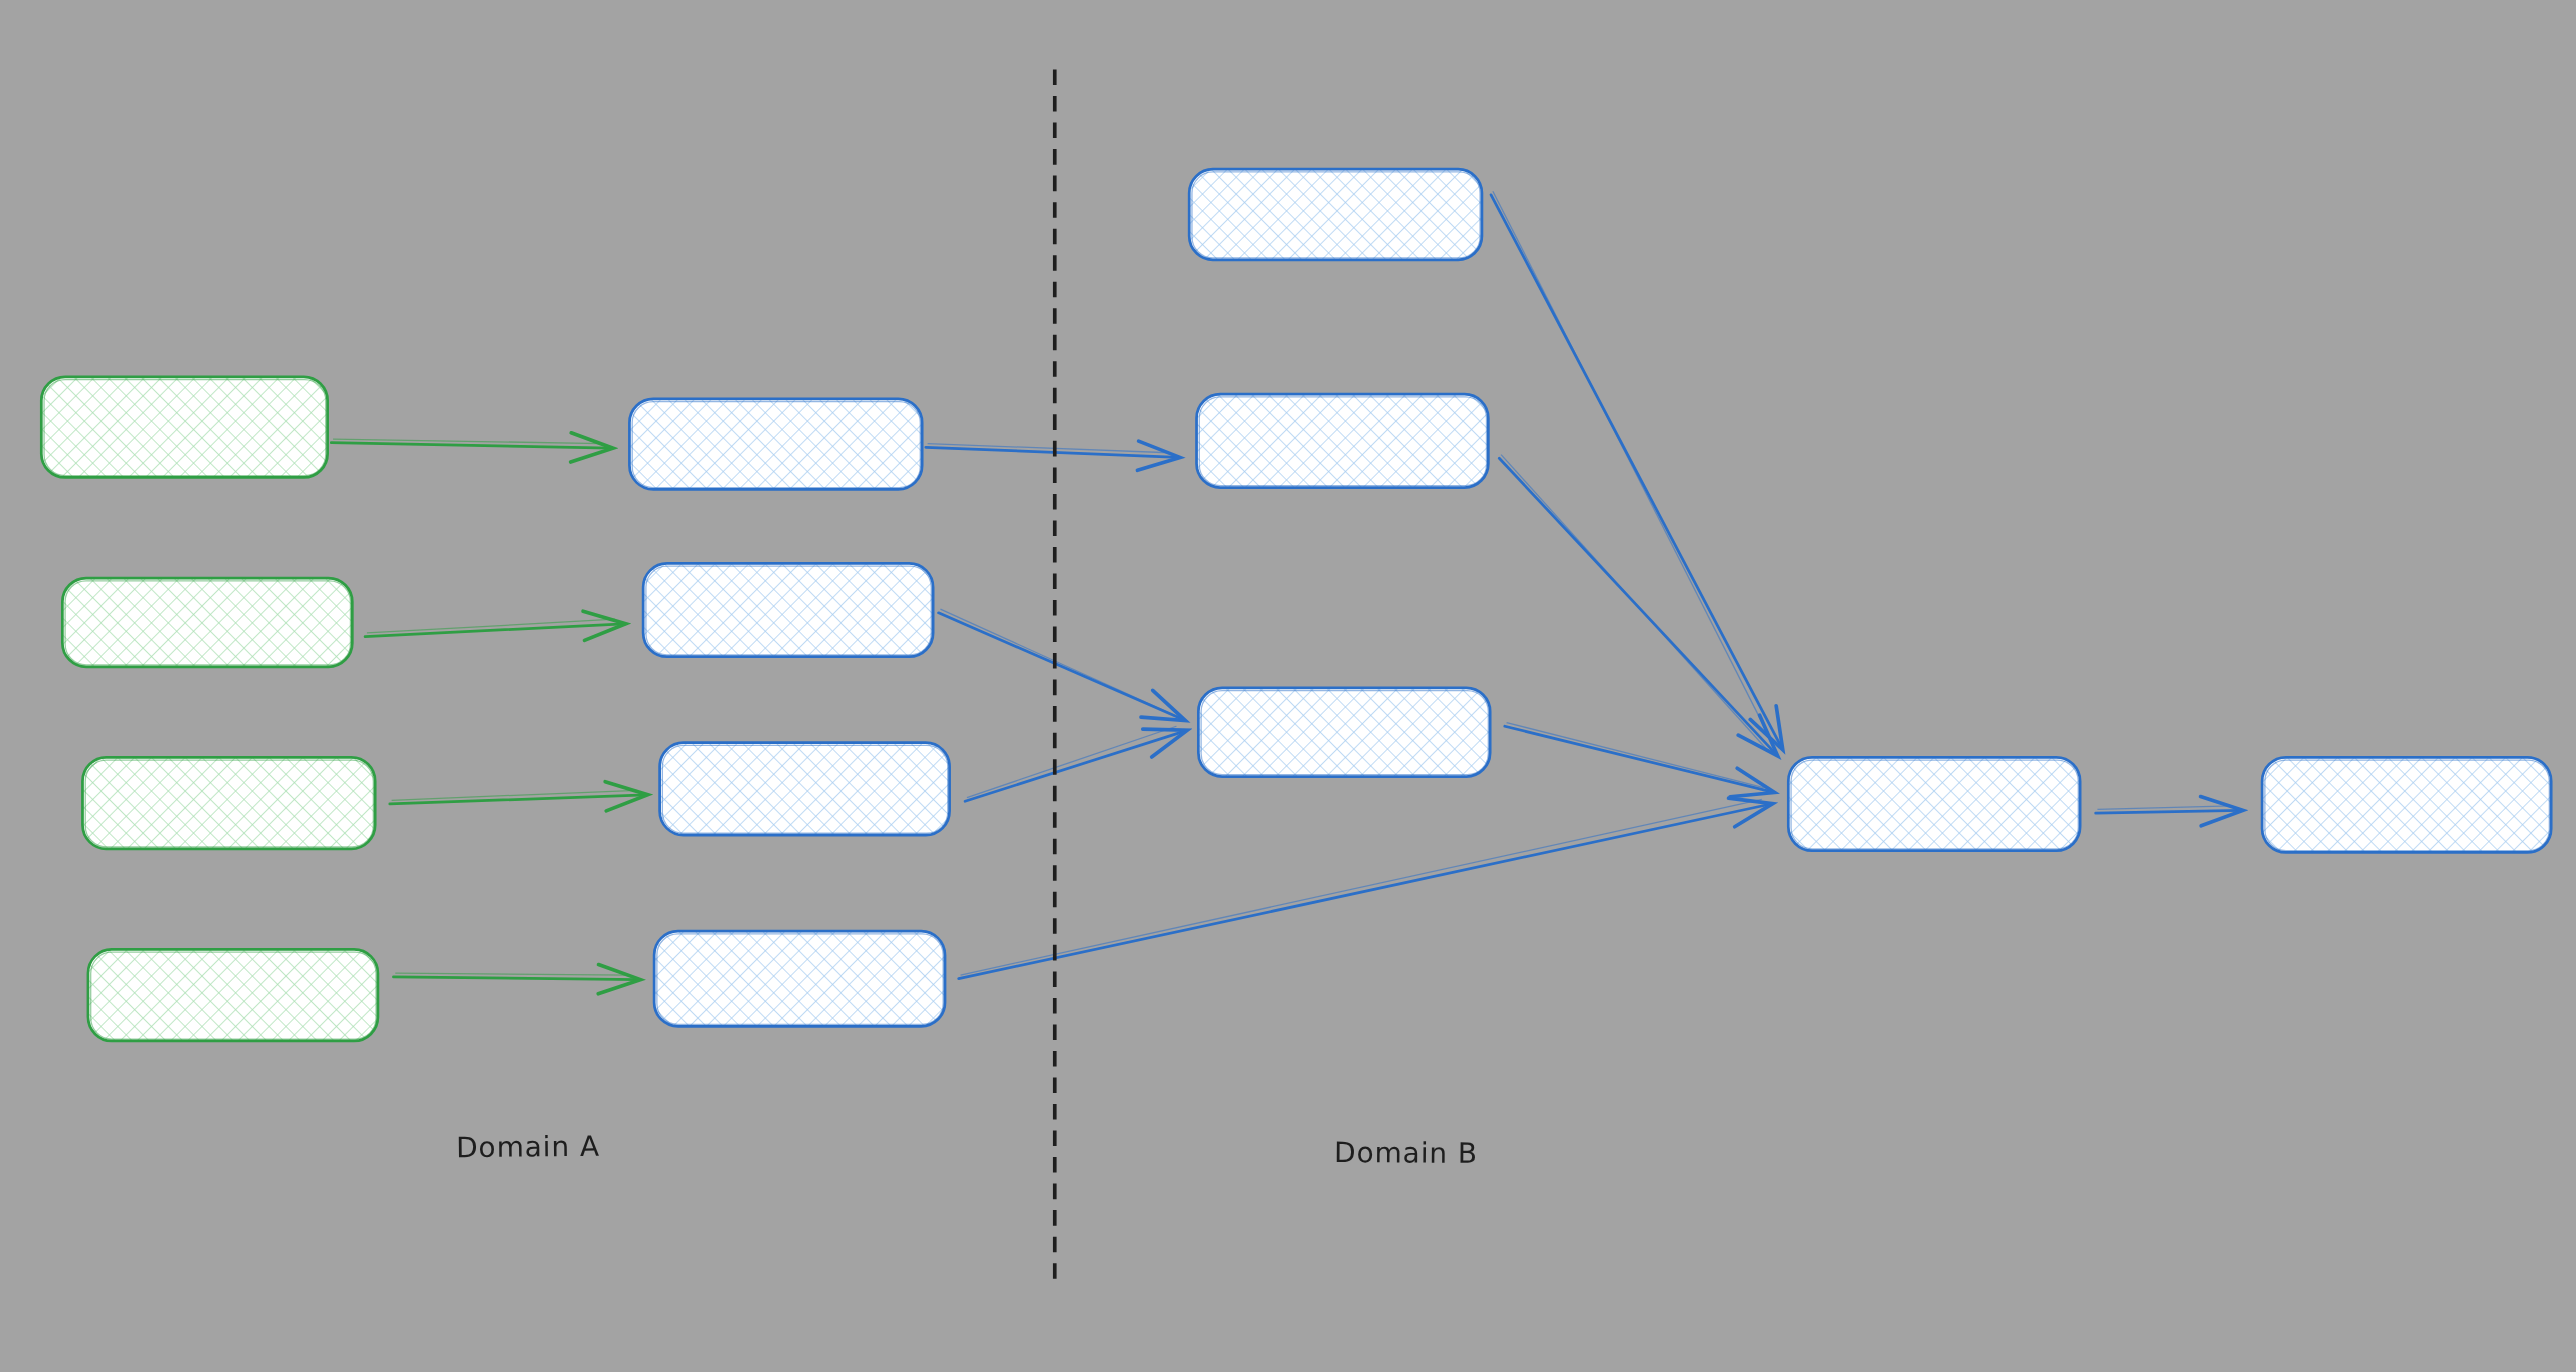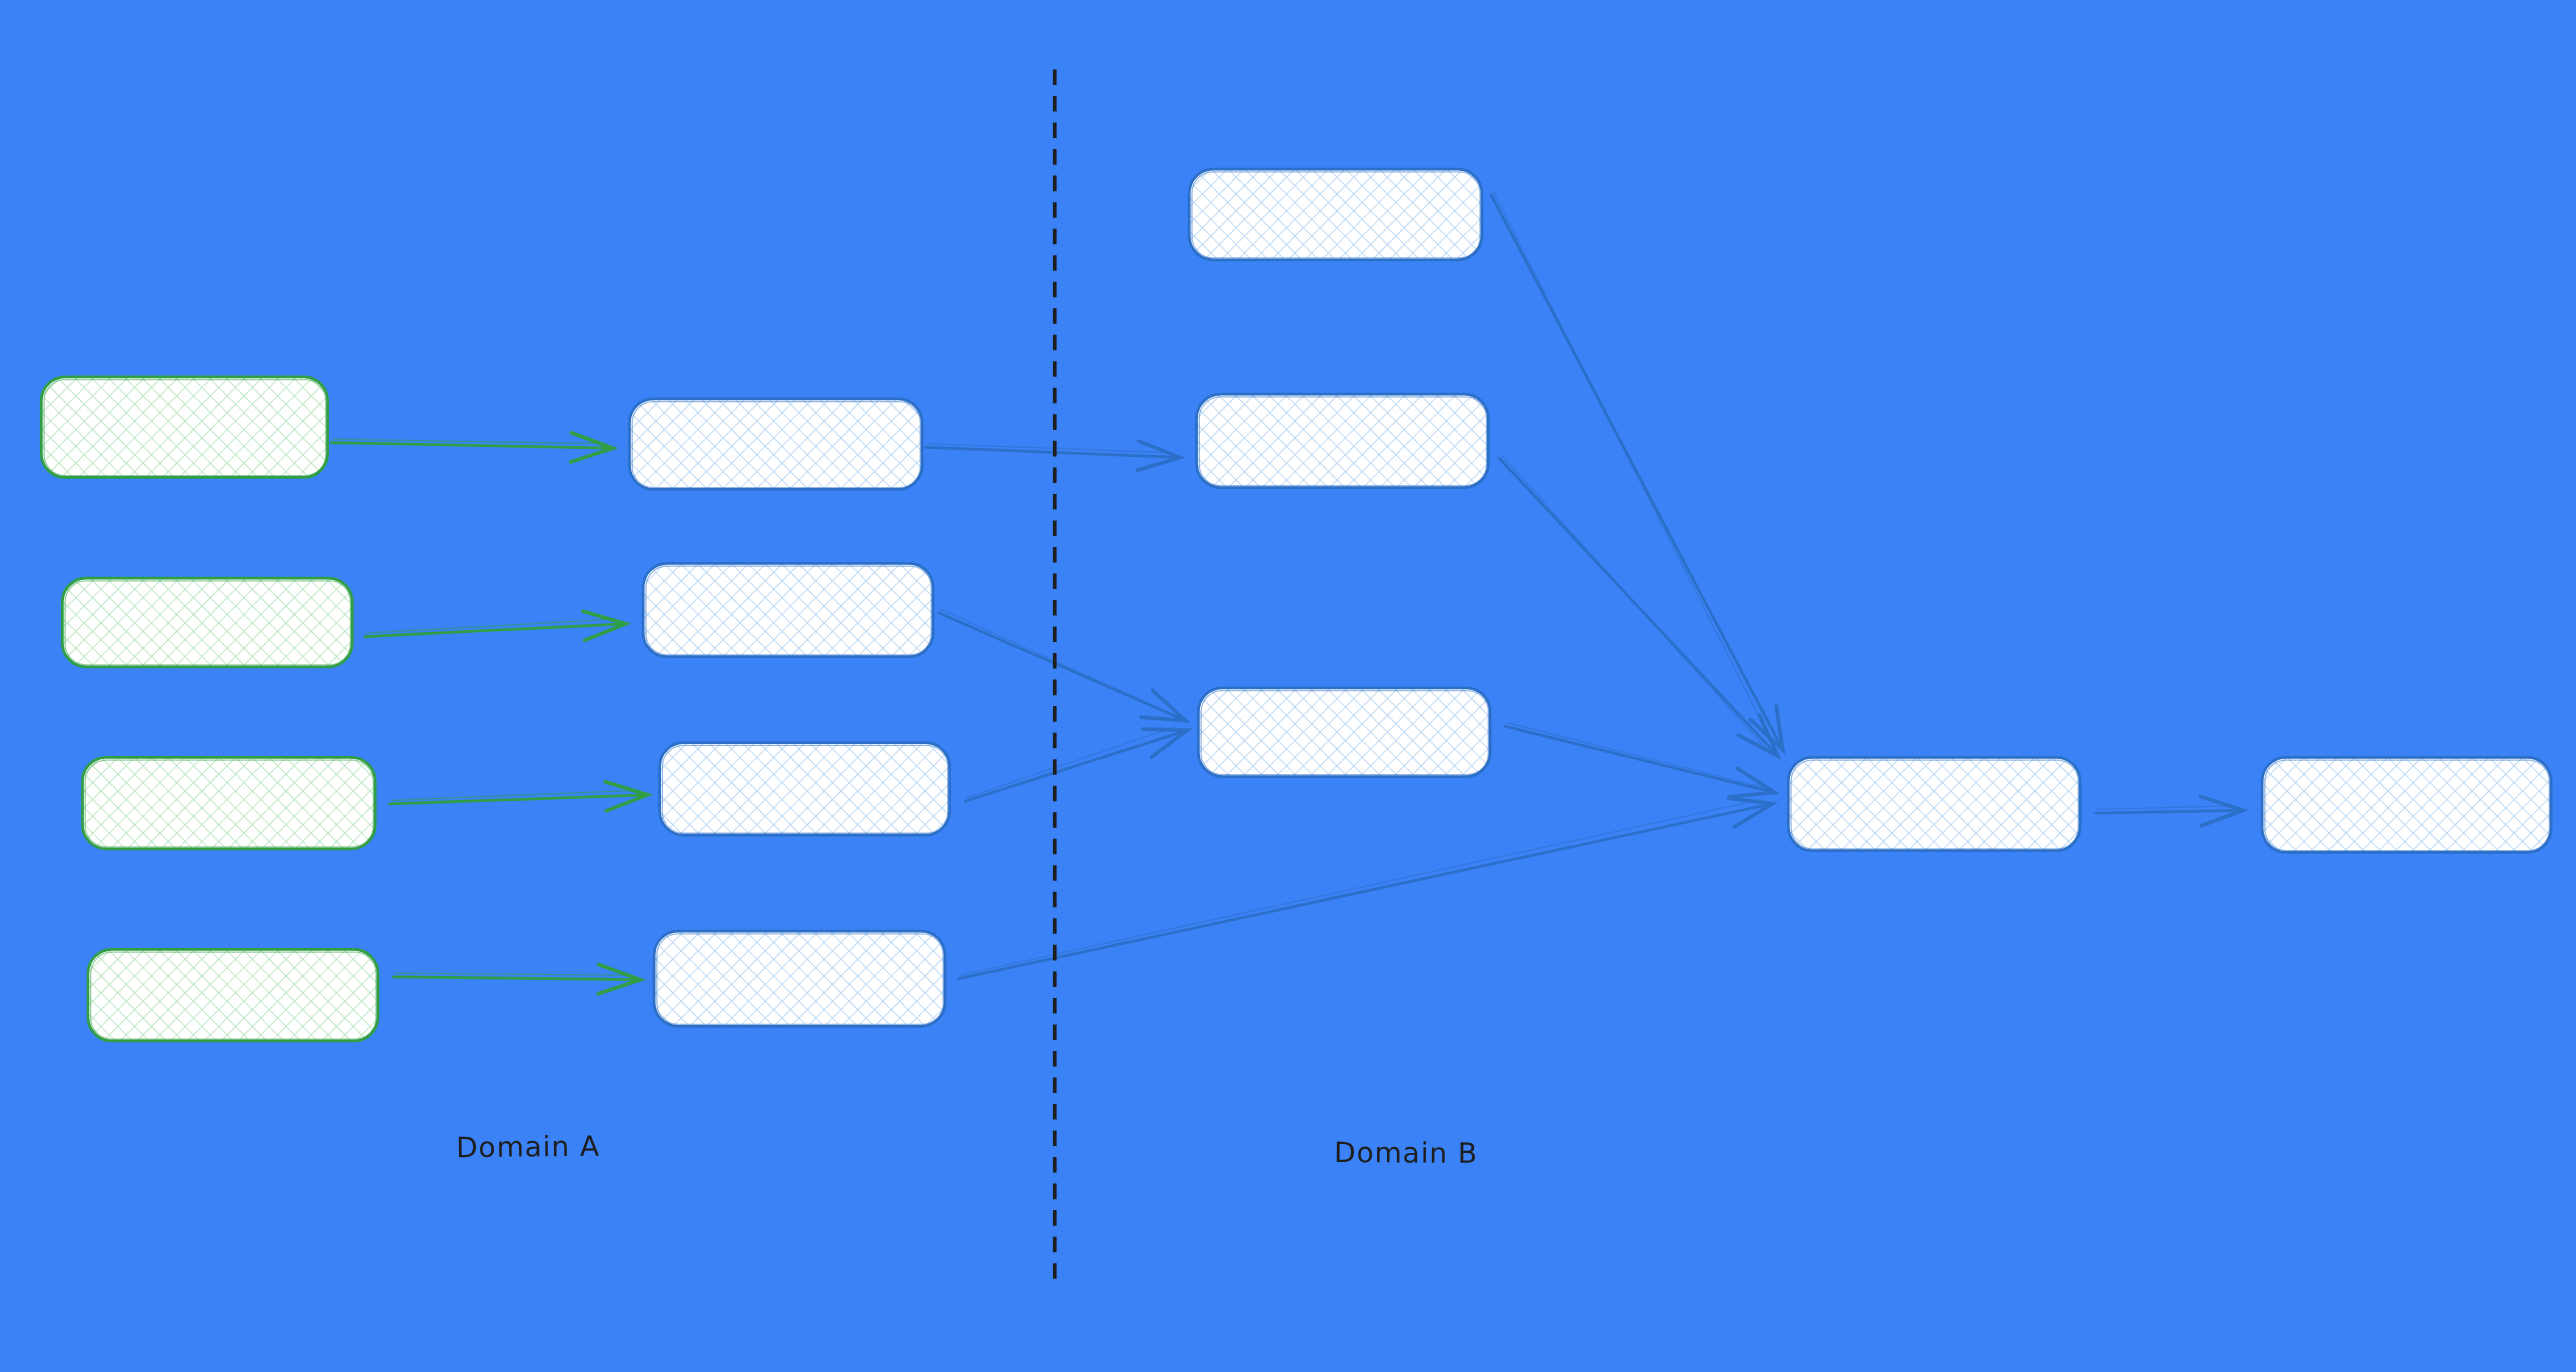--- a/index.html
+++ b/index.html
@@ -1,16 +1,16 @@
 <!DOCTYPE html>
 <html style="font-size:14.6px"><head>
 <meta charset="utf-8">
 <style>
   html,body{margin:0;padding:0;background:#ffffff;}
-  .stage{position:relative;width:2576px;height:1372px;background:#3b82f6;overflow:hidden;
+  .stage{position:relative;width:2576px;height:1372px;background:#a3a3a3;overflow:hidden;
          font-family:"DejaVu Sans",sans-serif;}
   .stage svg{position:absolute;left:0;top:0;width:2576px;height:1372px;display:block;}
   .domain-label{position:absolute;transform:translate(-50%,-50%);font-size:28px;
                 letter-spacing:0.9px;color:#1e1e1e;white-space:nowrap;
                 font-family:"DejaVu Sans",sans-serif;font-weight:500;}
   #label-a{left:528px;top:1147px;transform:translate(-50%,-50%) rotate(-0.6deg);}
   #label-b{left:1406px;top:1153px;transform:translate(-50%,-50%) rotate(0.4deg);}
 </style>
 </head>
 <body>

